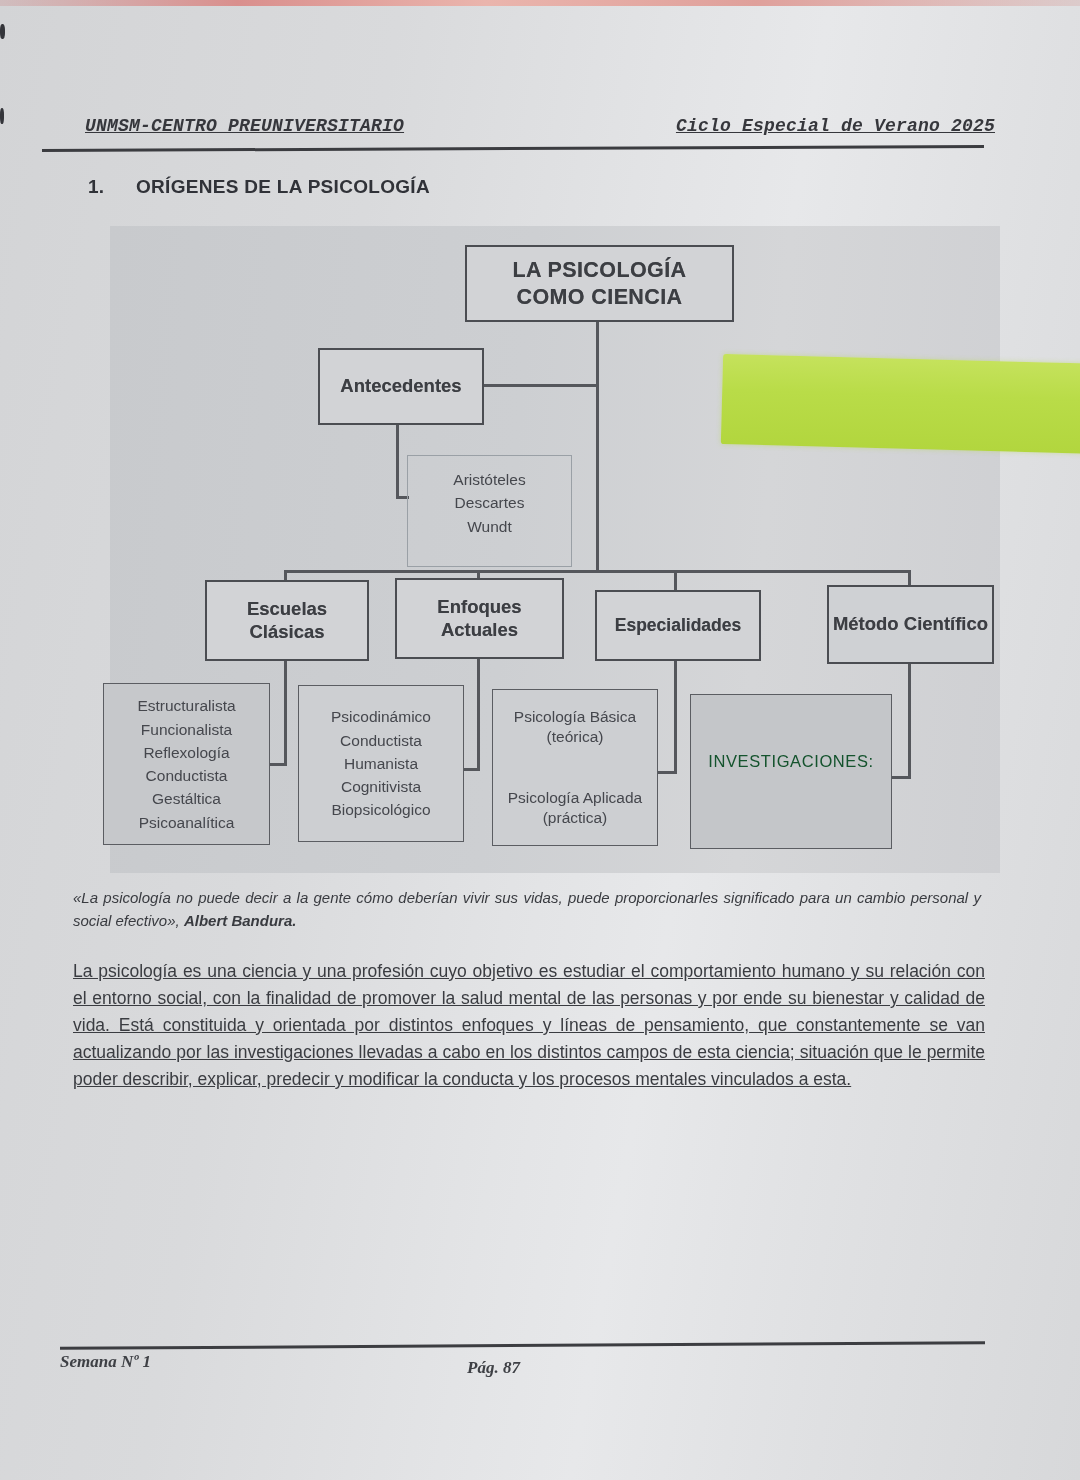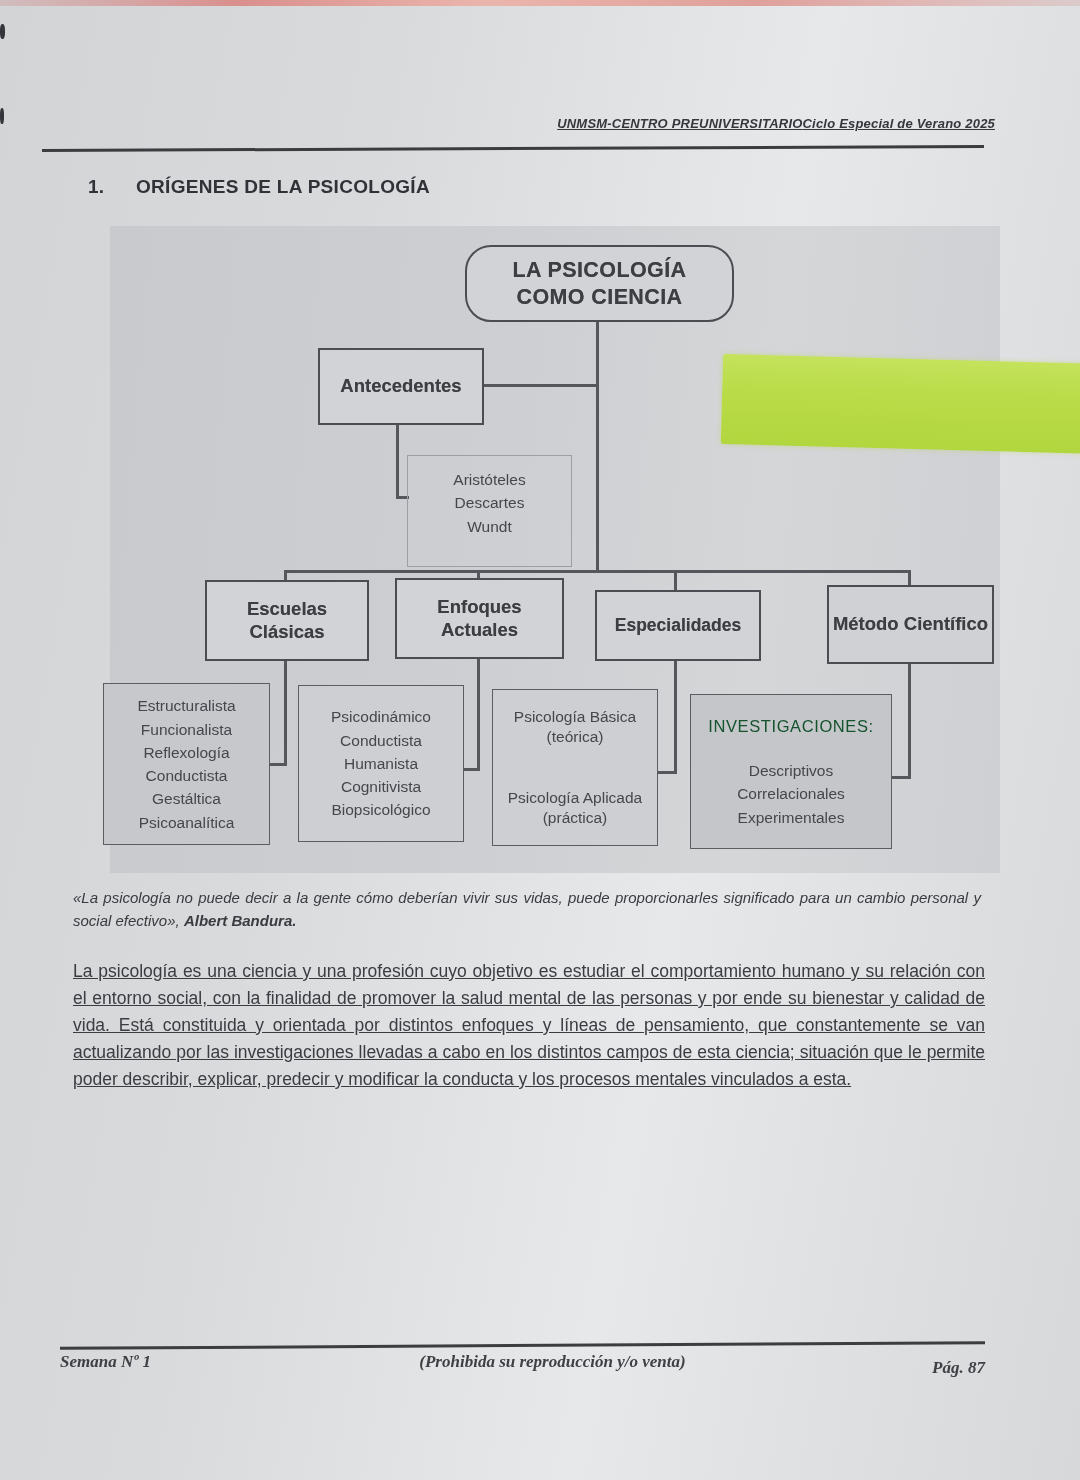--- a/index.html
+++ b/index.html
@@ -11,36 +11,36 @@
   #page{
     position:relative;width:1080px;height:1480px;overflow:hidden;
     background:linear-gradient(100deg,#d3d4d6 0%,#d9dadc 30%,#e3e4e6 52%,#e7e8ea 62%,#dfe0e2 80%,#d7d8da 100%);
   }
   .photo-edge-top{
     position:absolute;left:0;top:0;width:1080px;height:6px;z-index:9;
     background:linear-gradient(to right, rgba(200,120,120,.25), #d98f8d 22%, #eab5ad 45%, #dfa09b 70%, rgba(210,140,135,.25));
   }
   .speck{position:absolute;background:#34353a;border-radius:40%;z-index:9;}
   
-  .hdr{position:absolute;left:85px;top:116px;width:910px;display:flex;justify-content:flex-end;
-       font-family:Liberation Sans, sans-serif;font-style:italic;font-weight:bold;font-size:13px;color:#36373c;}
+  .hdr{position:absolute;left:85px;top:116px;width:910px;display:flex;justify-content:space-between;
+       font-family:Liberation Mono, monospace;font-style:italic;font-weight:bold;font-size:18px;color:#36373c;}
   .hdr span{text-decoration:underline;letter-spacing:.2px;}
   .hdr-rule{position:absolute;left:42px;top:147px;width:942px;height:3px;background:#3b3c40;transform:rotate(-.25deg);}
   
   .sec{position:absolute;left:88px;top:176px;font-size:19px;font-weight:bold;color:#303238;letter-spacing:.3px;}
   .sec .num{display:inline-block;width:48px;}
   
   #panel{
     position:absolute;left:110px;top:226px;width:890px;height:647px;
     background:linear-gradient(95deg,#c8cacd 0%,#cdcfd2 45%,#d5d6d8 72%,#cfd0d3 100%);
   }
   .dbox{position:absolute;display:flex;flex-direction:column;align-items:center;justify-content:center;
         text-align:center;color:#3c3e43;}
   .bold-box{border:2.5px solid #4b4d52;background:#d2d3d6;font-weight:bold;}
-  .root{font-size:21.5px;letter-spacing:.4px;line-height:1.25;text-shadow:0 0 .6px rgba(60,62,67,.7);border-radius:26px;}
+  .root{font-size:21.5px;letter-spacing:.4px;line-height:1.25;text-shadow:0 0 .6px rgba(60,62,67,.7);}
   .lbl{font-size:18.5px;line-height:1.22;text-shadow:0 0 .5px rgba(60,62,67,.6);}
   .lbl-sm{font-size:17.5px;}
   .thin-box{border:1.5px solid #5b5d62;}
   .sub-box{border:1px solid #9aa0a6;justify-content:flex-start;padding-top:12px;}
   .list{font-size:15.5px;line-height:1.5;color:#45474d;}
   .gap-list .li + .li{margin-top:41px;}
   .gap-list .li{line-height:1.3;}
   .inv-head{font-size:16.5px;color:#14532d;letter-spacing:.6px;margin-bottom:20px;}
   .cline{position:absolute;background:#55575c;}
   
@@ -154,34 +154,28 @@
         </div>
     </div>
     <div class="dbox thin-box list" style="left:382px;top:463px;width:166px;height:157px;background:#cdcfd2;padding:8px 6px;box-sizing:border-box;">
       <div class="gap-list">
           <div class="li">Psicología Básica (teórica)</div>
           <div class="li">Psicología Aplicada (práctica)</div>
         </div>
     </div>
     <div class="dbox thin-box list" style="left:580px;top:468px;width:200px;height:153px;background:#c4c6c9;">
       <div class="inv-head">INVESTIGACIONES:</div>
-      <div>
-          <div class="li">Descriptivos</div>
-          <div class="li">Correlacionales</div>
-          <div class="li">Experimentales</div>
-        </div>
     </div>
   </div>
 
   <div class="quote">
     <span>«La psicología no puede decir a la gente cómo deberían vivir sus vidas, puede proporcionarles significado para un cambio personal y social efectivo», </span><b>Albert Bandura.</b>
   </div>
 
   <div class="para">La psicología es una ciencia y una profesión cuyo objetivo es estudiar el comportamiento humano y su relación con el entorno social, con la finalidad de promover la salud mental de las personas y por ende su bienestar y calidad de vida. Está constituida y orientada por distintos enfoques y líneas de pensamiento, que constantemente se van actualizando por las investigaciones llevadas a cabo en los distintos campos de esta ciencia; situación que le permite poder describir, explicar, predecir y modificar la conducta y los procesos mentales vinculados a esta.</div>
 
   <div class="ftr-rule"></div>
   <div class="ftr">
     <span class="l">Semana Nº 1</span>
-    <span class="c">(Prohibida su reproducción y/o venta)</span>
     <span class="r">Pág. 87</span>
   </div>
 
 </div>
 
 </body></html>

